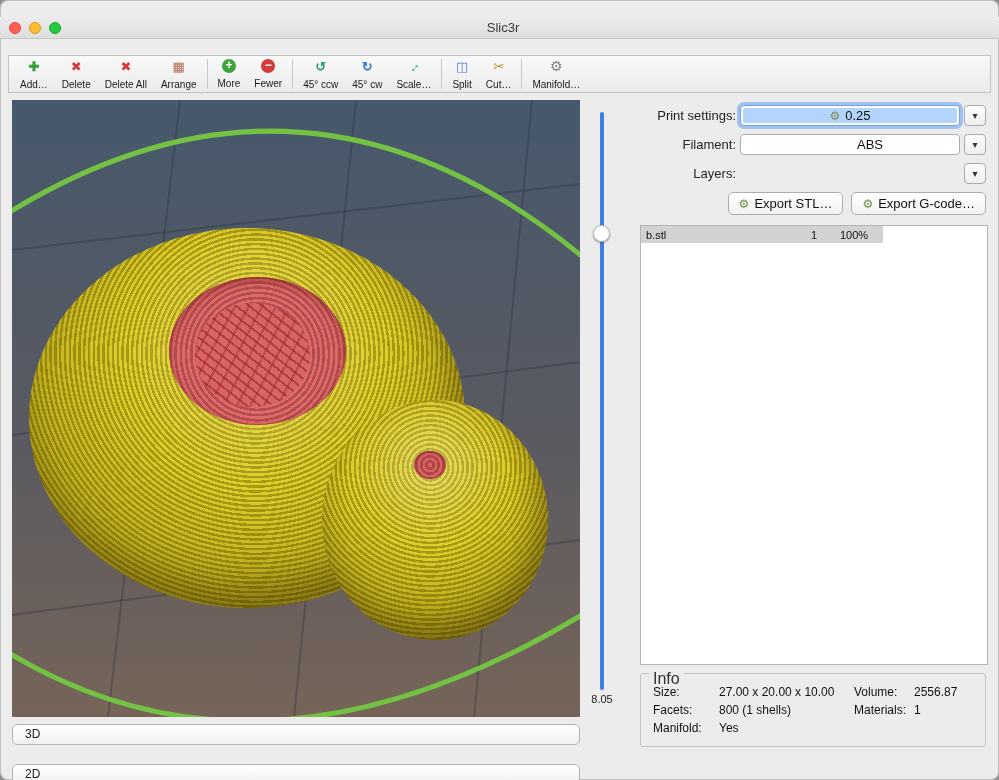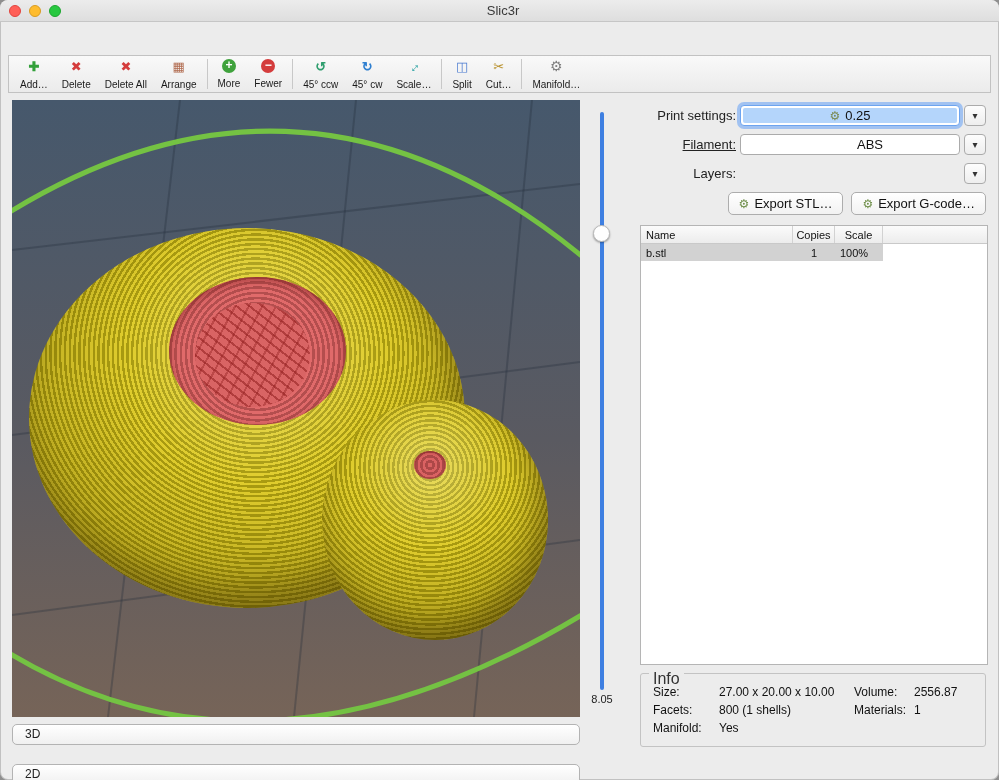--- a/index.html
+++ b/index.html
@@ -1,21 +1,21 @@
 <!DOCTYPE html>
 <html><head>
 <meta charset="utf-8">
 <style>
   * { box-sizing: border-box; margin: 0; padding: 0; }
   html,body { width: 999px; height: 780px; }
   body { background:#8e8e8e; font-family:"Liberation Sans", sans-serif; }
   .window { position:relative; width:999px; height:780px; background:#ececec; border-radius:8px; overflow:hidden; box-shadow: inset 0 0 0 1px rgba(0,0,0,.18); }
 
   
-  .titlebar { position:absolute; top:0; left:0; right:0; height:22px; background:linear-gradient(#ececec,#dedede); border-bottom:1px solid #c6c6c6;padding-left:7px; }
+  .titlebar { position:absolute; top:17px; left:0; right:0; height:22px; background:linear-gradient(#ececec,#dedede); border-bottom:1px solid #c6c6c6;padding-left:7px; }
   .title { text-align:center; line-height:22px; font-size:13px; color:#3a3a3a; }
   .lights { position:absolute; left:9px; top:5px; display:flex; gap:8px; }
   .light { width:12px; height:12px; border-radius:50%; }
   .lt-close { background:#ff5f57; border:1px solid #e0443e; }
   .lt-min   { background:#febc2e; border:1px solid #d89b22; }
   .lt-zoom  { background:#28c840; border:1px solid #1da62f; }
 
   
   .tabrow { position:absolute; top:22px; left:0; right:0; height:33px; display:flex; align-items:center; justify-content:center; }
   .tabs { display:flex; border:1px solid #a9a9a9; border-radius:5px; overflow:hidden; background:#fff; height:22px; }
@@ -221,21 +221,21 @@
 
   <div class="row-label" style="top:105px;">Print settings:</div>
   <div class="combo focus" style="top:105px;">
     <div class="sel-band">
       <span class="gear-sm">⚙</span>
       <span>0.25</span>
     </div>
   </div>
   <div class="chev" style="top:105px;"><span>▾</span></div>
 
-  <div class="row-label" style="top:134px;text-decoration:underline;">Filament:</div>
+  <div class="row-label" style="top:134px;">Filament:</div>
   <div class="combo" style="top:134px;">
     <div class="combo-inner">
       <span>ABS</span>
     </div>
   </div>
   <div class="chev" style="top:134px;"><span>▾</span></div>
 
   <div class="row-label" style="top:163px;">Layers:</div>
   <div class="chev" style="top:163px;"><span>▾</span></div>
 
@@ -244,26 +244,20 @@
       <span class="gear-sm">⚙</span>
       <span>Export STL…</span>
     </div>
     <div class="btn">
       <span class="gear-sm">⚙</span>
       <span>Export G-code…</span>
     </div>
   </div>
 
   <div class="obj-table">
-    <div class="t-head">
-      <span class="tc tc-name">Name</span>
-      <span class="tc tc-copies">Copies</span>
-      <span class="tc tc-scale">Scale</span>
-      <span class="tc tc-fill"></span>
-    </div>
     <div class="t-row">
       <span class="td td-name">b.stl</span>
       <span class="td td-copies">1</span>
       <span class="td td-scale">100%</span>
       <span class="td td-fill"></span>
     </div>
   </div>
 
   <div class="infobox">
     <span class="info-legend">Info</span>

